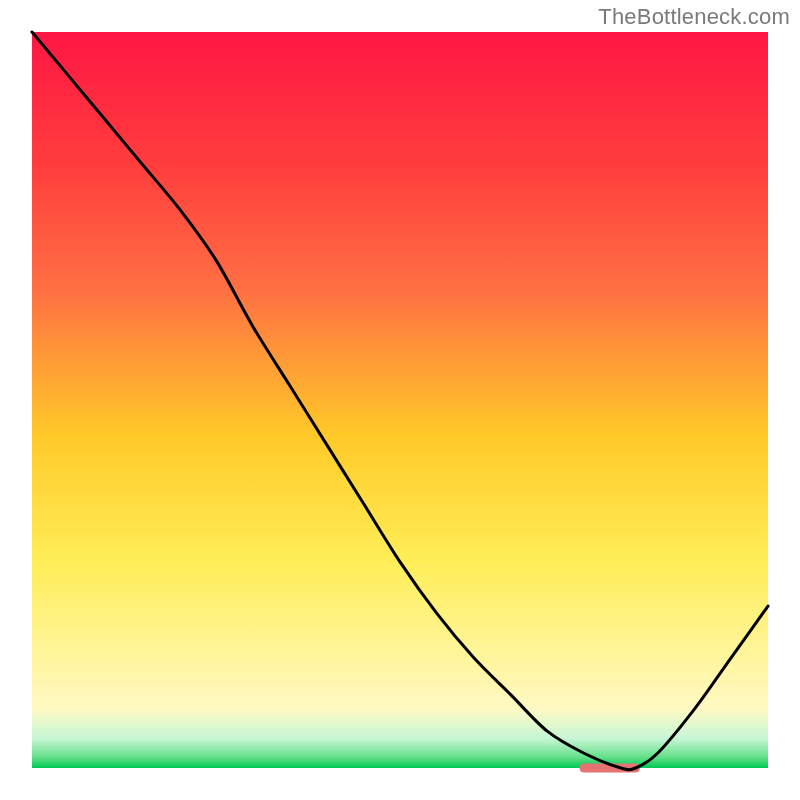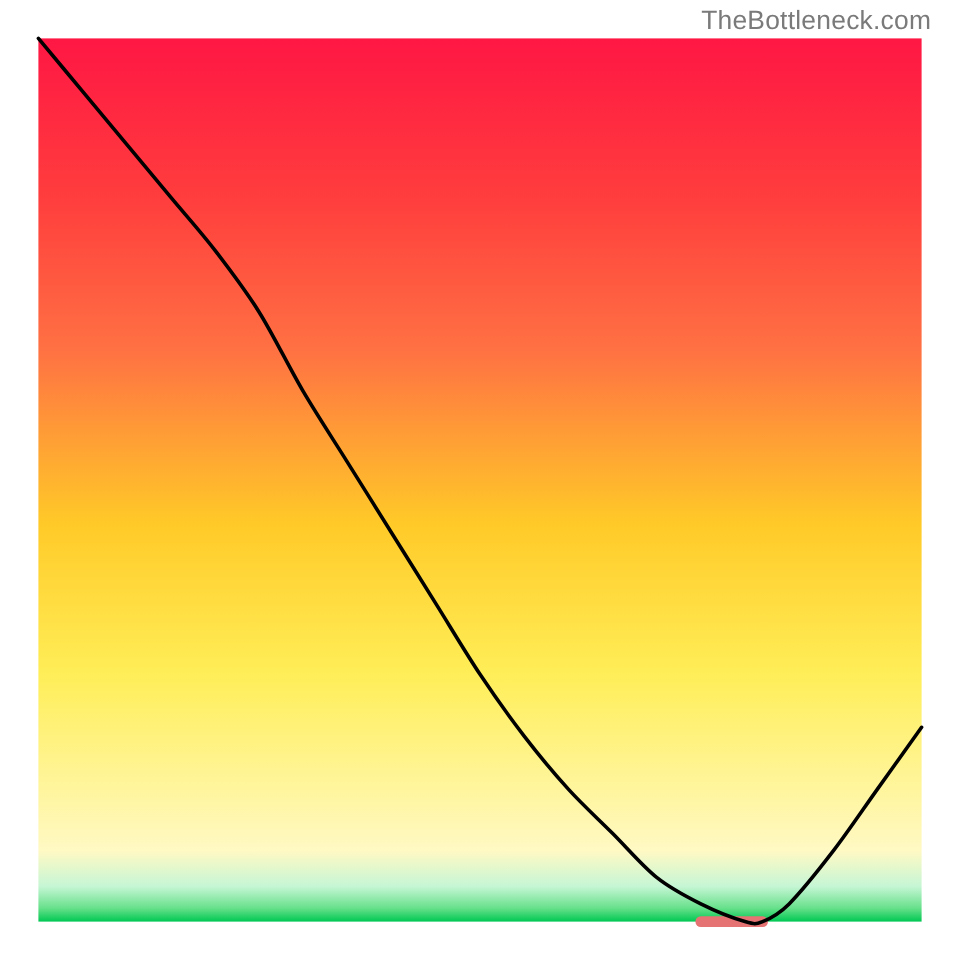--- a/index.html
+++ b/index.html
@@ -12,21 +12,21 @@
     font-family: Arial, Helvetica, sans-serif;
   }
   .frame {
     position: relative;
     width: 800px;
     height: 800px;
   }
   .watermark {
     position: absolute;
     top: 4px;
-    right: 24px;
+    right: 10px;
     font-size: 22px;
     color: #7a7a7a;
     letter-spacing: 0.2px;
   }
   svg {
     position: absolute;
     top: 0;
     left: 0;
   }
 </style>

